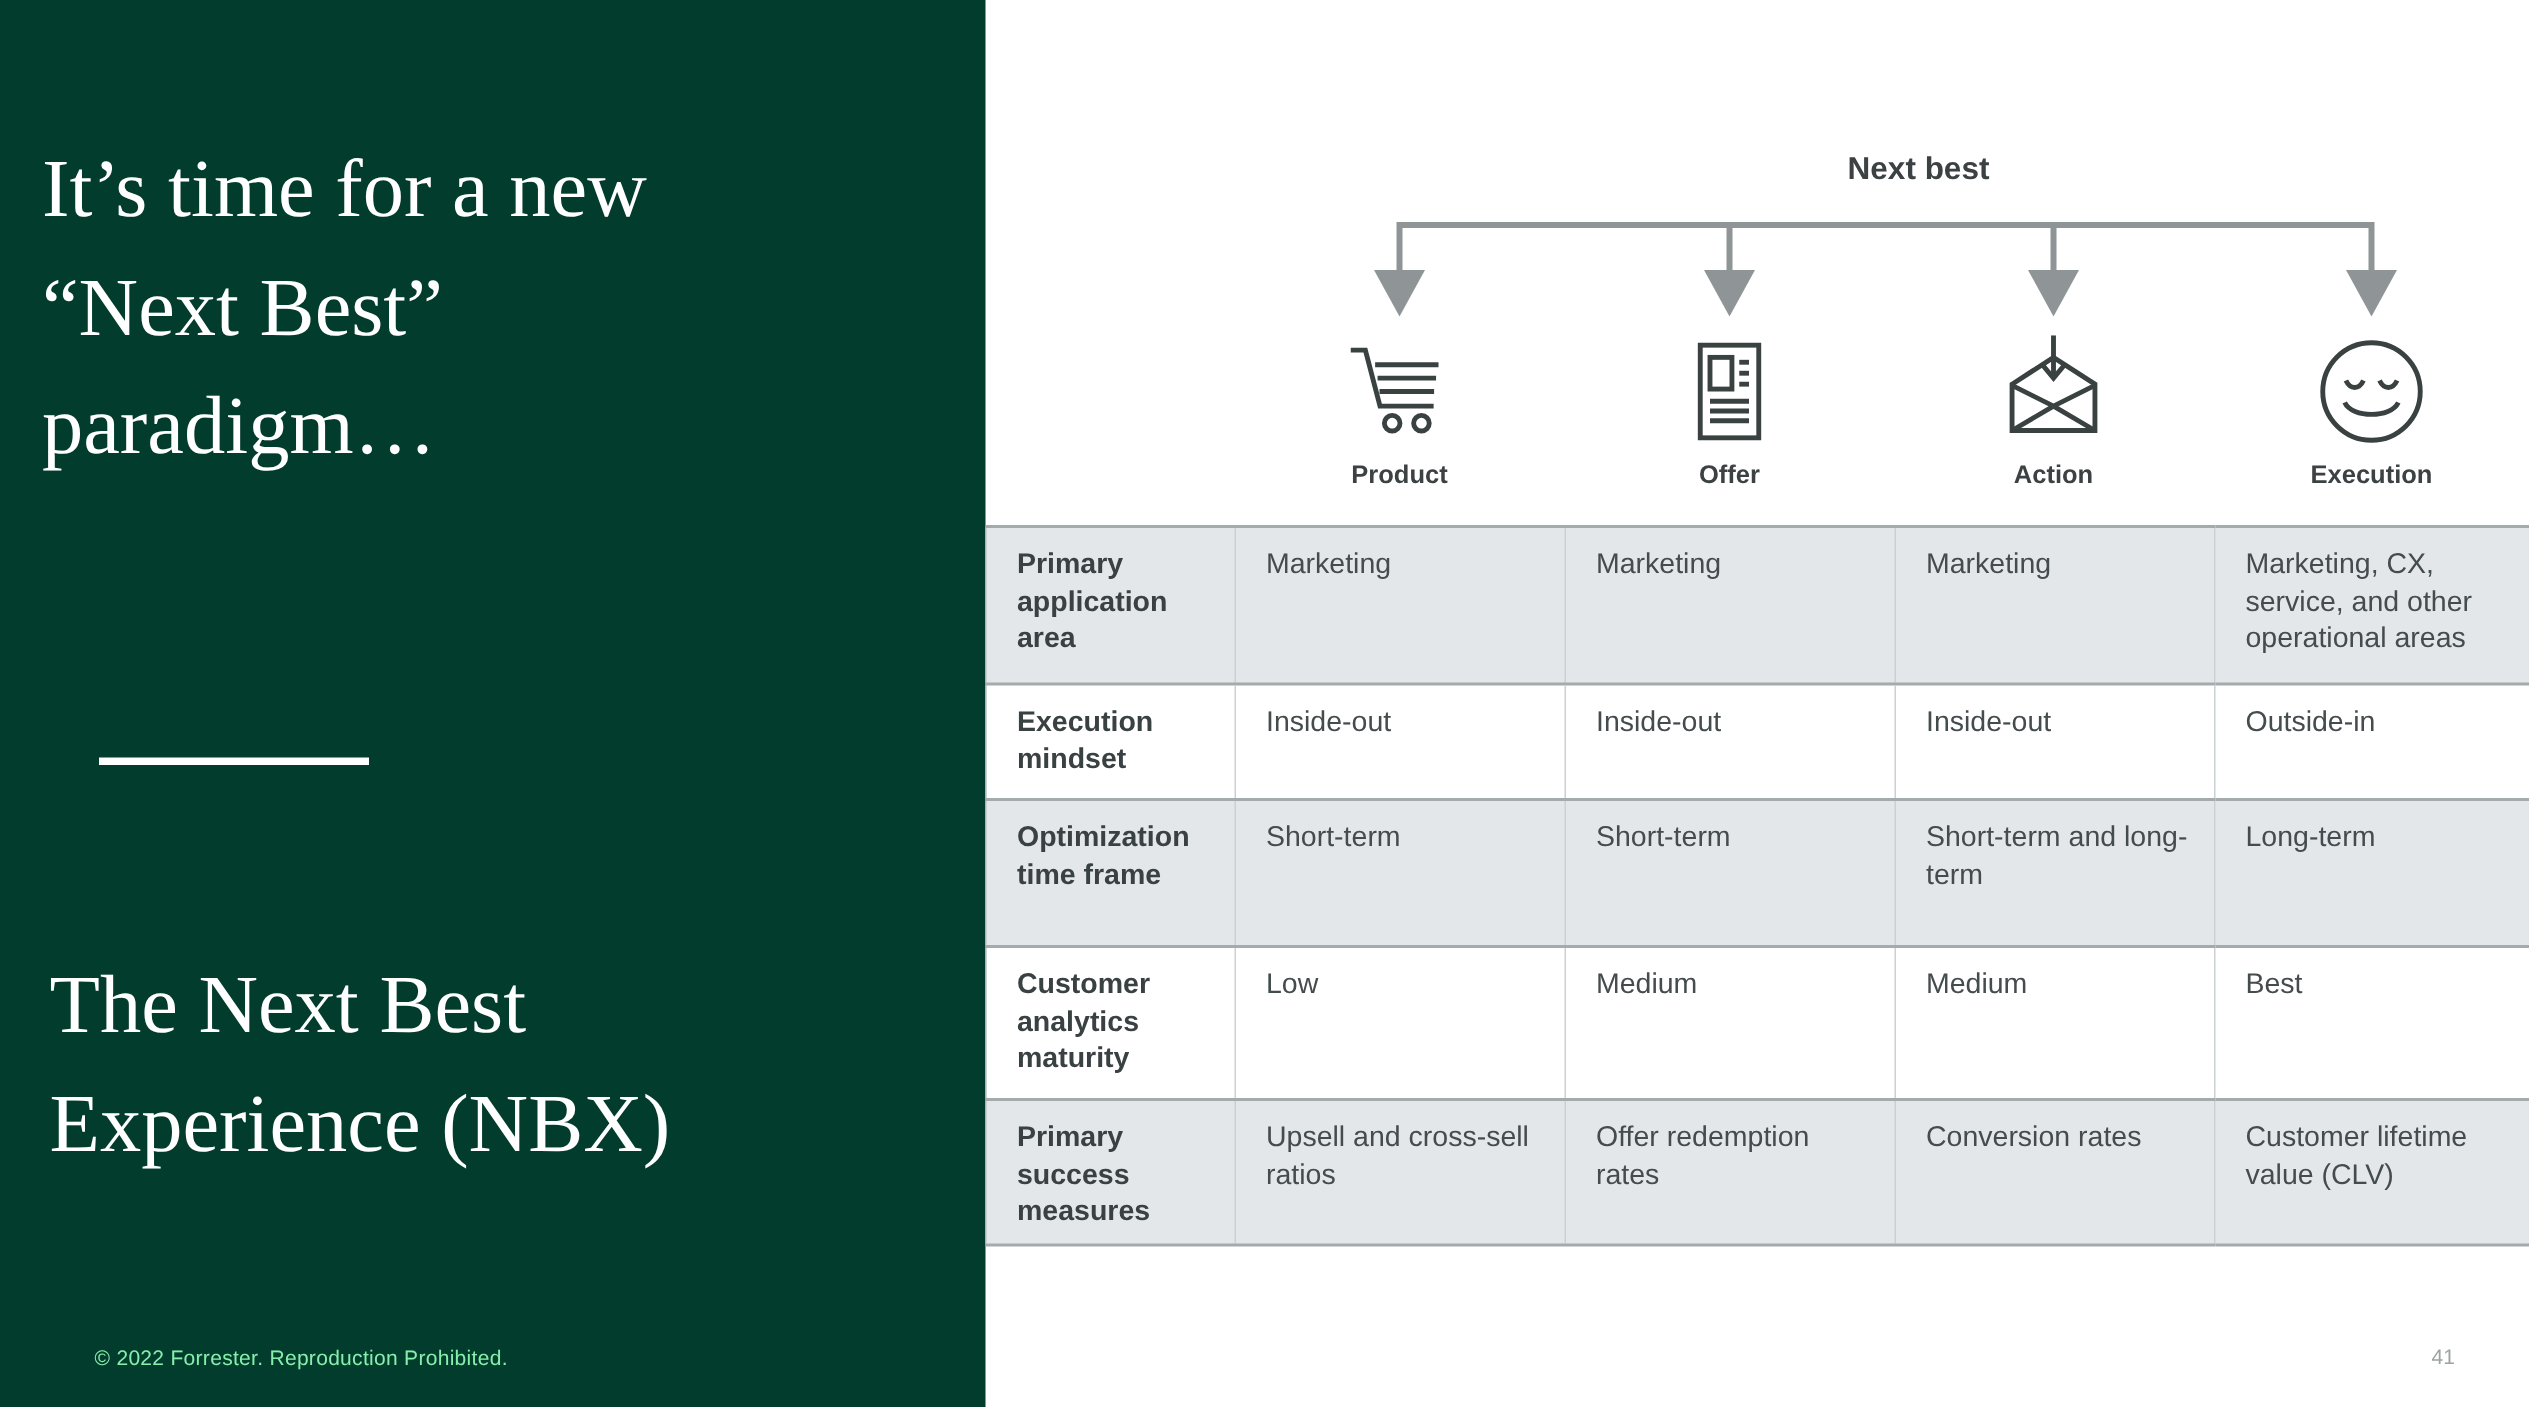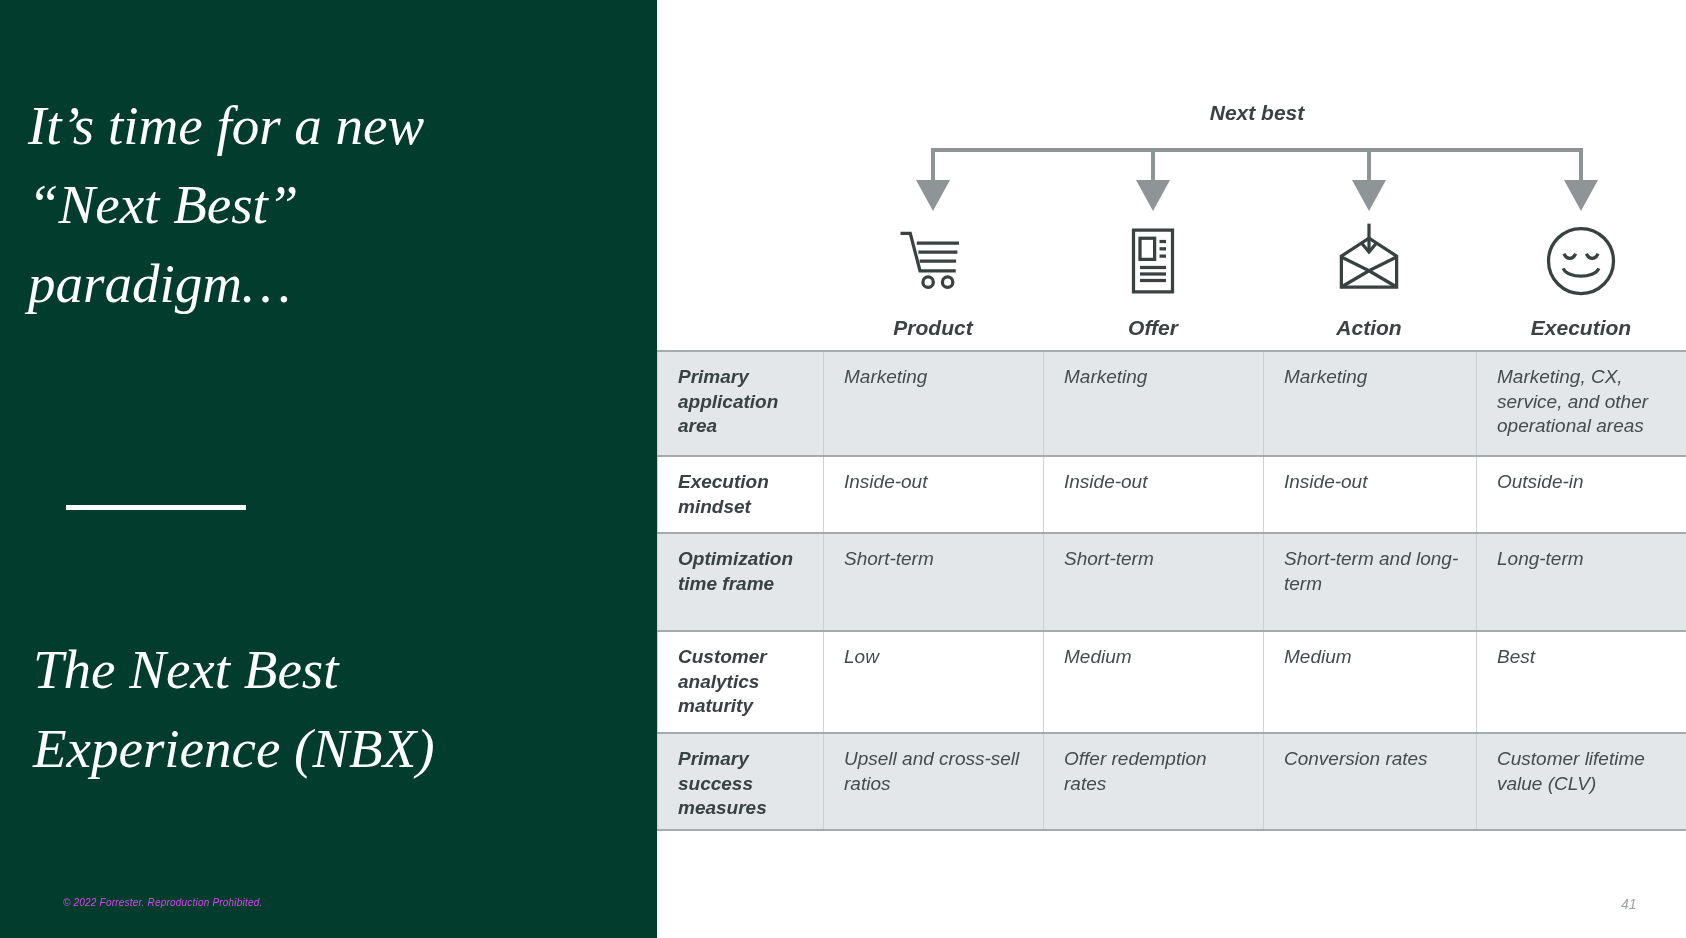--- a/index.html
+++ b/index.html
@@ -1,48 +1,48 @@
 <!DOCTYPE html>
 <html><head>
 <meta charset="utf-8">
 <style>
   html,body { margin:0; padding:0; background:#ffffff; }
   .slide {
     position:relative; width:1686px; height:938px; background:#ffffff;
-    font-family:"Liberation Sans", sans-serif; overflow:hidden;font-style:italic;
+    font-family:"Liberation Sans", sans-serif; overflow:hidden;
   }
 
   
   .left-panel { position:absolute; left:0; top:0; width:657px; height:938px; background:#023C2C; }
   .slide-title {
     position:absolute; left:28px; top:86px; width:580px;
     font-family:"Liberation Serif", serif; font-size:55px; line-height:79px;
     font-weight:400; color:#ffffff;
   }
   .slide-subtitle {
     position:absolute; left:33px; top:630px; width:600px;
     font-family:"Liberation Serif", serif; font-size:55px; line-height:79px;
     font-weight:400; color:#ffffff;
   }
   .divider { position:absolute; left:66px; top:505px; width:180px; height:5px; background:#ffffff; }
-  .footer-note { position:absolute; left:63px; top:897px; font-size:10px; color:#d946ef; letter-spacing:0.2px; }
+  .footer-note { position:absolute; left:63px; top:897px; font-size:14px; color:#86efac; letter-spacing:0.2px; }
 
   
   .right-panel { position:absolute; left:657px; top:0; width:1029px; height:938px; }
   .page-number { position:absolute; left:1600px; top:896px; width:40px; font-size:14px; color:#9DA3A3;margin-left:21px; }
 
   .root-label {
-    position:absolute; left:450px; top:101px; width:300px; text-align:center;
+    position:absolute; left:472px; top:101px; width:300px; text-align:center;
     font-weight:700; font-size:21px; color:#3C4243;
   }
   .tree-svg { position:absolute; left:0; top:0; }
 
   .branch { position:absolute; top:222px; width:170px; text-align:center; }
   .branch-icon svg { width:78px; height:78px; display:inline-block; }
-  .branch-label { margin-top:12px; font-weight:700; font-size:21px; color:#3C4243; }
+  .branch-label { margin-top:2px; font-weight:700; font-size:17px; color:#3C4243; }
 
   
   .ctable {
     position:absolute; left:0; top:350px; width:1029px;
     border-collapse:collapse; table-layout:fixed;
     font-size:19px; line-height:24.5px; color:#454C4D;
   }
   .ctable td {
     border-top:2px solid #A5ABAD; border-left:1px solid #CBD0D2;
     padding:13px 14px 8px 20px; vertical-align:top;

